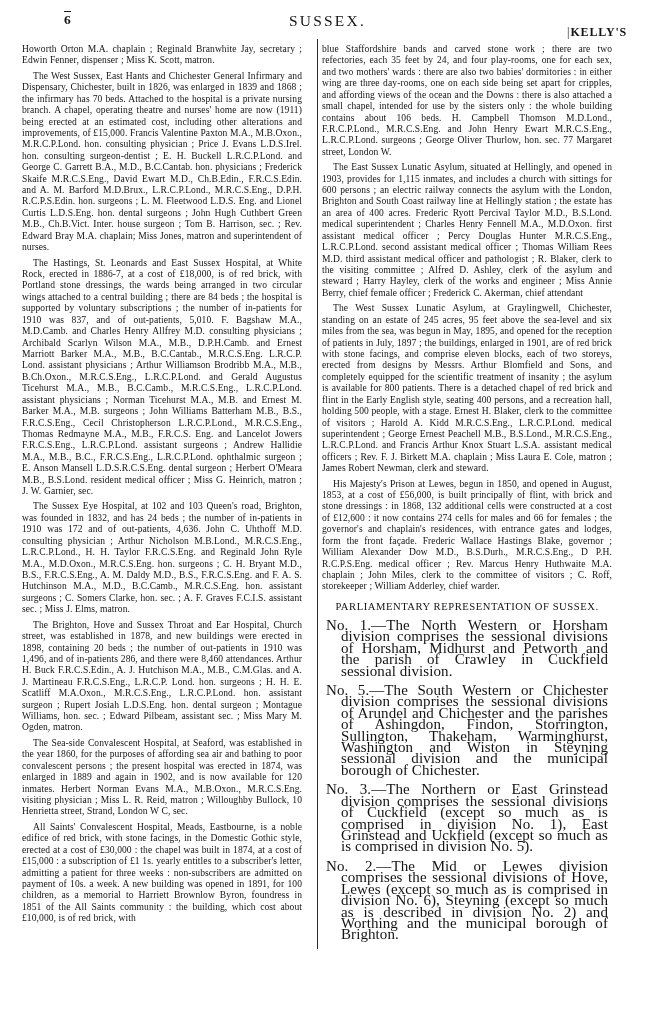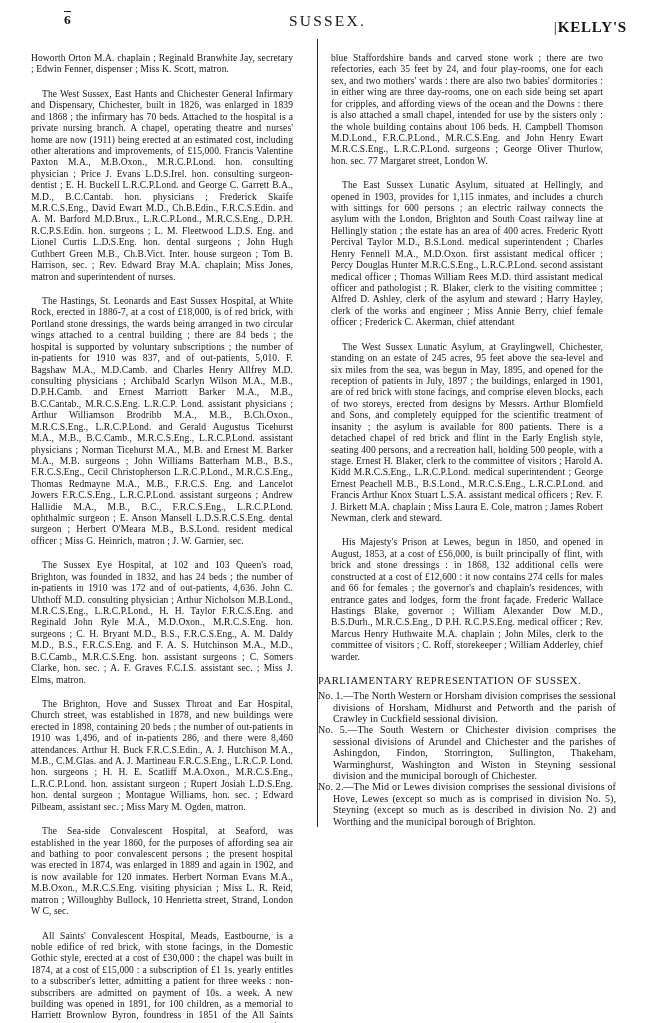--- a/index.html
+++ b/index.html
@@ -47,22 +47,22 @@
     right: 0;
     top: 2px;
     text-align: center;
     font-size: 15.5px;
     letter-spacing: 2.2px;
     font-weight: normal;
   }
   .head-right {
     position: absolute;
     right: 10px;
-    top: 9px;
-    font-size: 15px;
+    top: 15px;
+    font-size: 12px;
     font-weight: bold;
     letter-spacing: 0.8px;
   }
   .head-right .bar {
     font-weight: normal;
     letter-spacing: 0;
     margin-right: 1px;
   }
 
   
@@ -73,53 +73,53 @@
     position: relative;
   }
   .col {
     width: 299px;
     box-sizing: border-box;
   }
   .col-left  { padding-right: 11px; }
   .col-right { border-left: 1px solid #2a2a2a; }
 
   p.para {
-    margin: 13px;
+    margin: 4px;
     font-size: 9.55px;
     line-height: 11.42px;
     text-align: justify;
     text-justify: inter-word;
     text-indent: 11px;
     letter-spacing: 0.08px;
     word-spacing: 0.1px;
     -webkit-hyphens: none;
     hyphens: none;
   }
   p.para.noindent { text-indent: 0; }
 
   
   .section-head {
     margin: 9px 0 4px 0;
     font-size: 10.6px;
-    text-align: left;
+    text-align: center;
     letter-spacing: 0.55px;
     font-weight: normal;
     white-space: nowrap;
   }
 
   
   .div-list { margin: 0; }
   .div-item {
-    font-size: 10px;
+    font-size: 15px;
     line-height: 11.42px;
     text-align: justify;
     letter-spacing: 0.08px;
     padding-left: 15px;
     text-indent: -15px;
-    margin: 0;
+    margin: 8px;
   }
   .div-item .lbl { }
 
   
   .page::after {
     content: "";
     position: absolute;
     inset: 0;
     pointer-events: none;
     background: rgba(252, 252, 250, 0.0);
@@ -155,18 +155,19 @@
       <p class="para">The East Sussex Lunatic Asylum, situated at Hellingly, and opened in 1903, provides for 1,115 inmates, and includes a church with sittings for 600 persons ; an electric railway connects the asylum with the London, Brighton and South Coast railway line at Hellingly station ; the estate has an area of 400 acres. Frederic Ryott Percival Taylor M.D., B.S.Lond. medical superintendent ; Charles Henry Fennell M.A., M.D.Oxon. first assistant medical officer ; Percy Douglas Hunter M.R.C.S.Eng., L.R.C.P.Lond. second assistant medical officer ; Thomas William Rees M.D. third assistant medical officer and pathologist ; R. Blaker, clerk to the visiting committee ; Alfred D. Ashley, clerk of the asylum and steward ; Harry Hayley, clerk of the works and engineer ; Miss Annie Berry, chief female officer ; Frederick C. Akerman, chief attendant</p>
       <p class="para">The West Sussex Lunatic Asylum, at Graylingwell, Chichester, standing on an estate of 245 acres, 95 feet above the sea-level and six miles from the sea, was begun in May, 1895, and opened for the reception of patients in July, 1897 ; the buildings, enlarged in 1901, are of red brick with stone facings, and comprise eleven blocks, each of two storeys, erected from designs by Messrs. Arthur Blomfield and Sons, and completely equipped for the scientific treatment of insanity ; the asylum is available for 800 patients. There is a detached chapel of red brick and flint in the Early English style, seating 400 persons, and a recreation hall, holding 500 people, with a stage. Ernest H. Blaker, clerk to the committee of visitors ; Harold A. Kidd M.R.C.S.Eng., L.R.C.P.Lond. medical superintendent ; George Ernest Peachell M.B., B.S.Lond., M.R.C.S.Eng., L.R.C.P.Lond. and Francis Arthur Knox Stuart L.S.A. assistant medical officers ; Rev. F. J. Birkett M.A. chaplain ; Miss Laura E. Cole, matron ; James Robert Newman, clerk and steward.</p>
       <p class="para">His Majesty's Prison at Lewes, begun in 1850, and opened in August, 1853, at a cost of £56,000, is built principally of flint, with brick and stone dressings : in 1868, 132 additional cells were constructed at a cost of £12,600 : it now contains 274 cells for males and 66 for females ; the governor's and chaplain's residences, with entrance gates and lodges, form the front façade. Frederic Wallace Hastings Blake, governor ; William Alexander Dow M.D., B.S.Durh., M.R.C.S.Eng., D P.H. R.C.P.S.Eng. medical officer ; Rev. Marcus Henry Huthwaite M.A. chaplain ; John Miles, clerk to the committee of visitors ; C. Roff, storekeeper ; William Adderley, chief warder.</p>
 
       <h2 class="section-head">PARLIAMENTARY REPRESENTATION OF SUSSEX.</h2>
 
 
       <div class="div-list">
         <p class="div-item"><span class="lbl">No. 1.—</span><span>The North Western or Horsham division comprises the sessional divisions of Horsham, Midhurst and Petworth and the parish of Crawley in Cuckfield sessional division.</span></p>
         <p class="div-item"><span class="lbl">No. 5.—</span><span>The South Western or Chichester division comprises the sessional divisions of Arundel and Chichester and the parishes of Ashingdon, Findon, Storrington, Sullington, Thakeham, Warminghurst, Washington and Wiston in Steyning sessional division and the municipal borough of Chichester.</span></p>
-        <p class="div-item"><span class="lbl">No. 2.—</span><span>The Mid or Lewes division comprises the sessional divisions of Hove, Lewes (except so much as is comprised in division No. 5), Steyning (except so much as is described in division No. 2) and Worthing and the municipal borough of Brighton.</span></p>
+        <p class="div-item"><span class="lbl">No. 3.—</span><span>The Northern or East Grinstead division comprises the sessional divisions of Cuckfield (except so much as is comprised in division No. 1), East Grinstead and Uckfield (except so much as is comprised in division No. 5).</span></p>
+        <p class="div-item"><span class="lbl">No. 2.—</span><span>The Mid or Lewes division comprises the sessional divisions of Hove, Lewes (except so much as is comprised in division No. 6), Steyning (except so much as is described in division No. 2) and Worthing and the municipal borough of Brighton.</span></p>
       </div>
     </div>
 
   </div>
 </div>
 
 </body></html>

